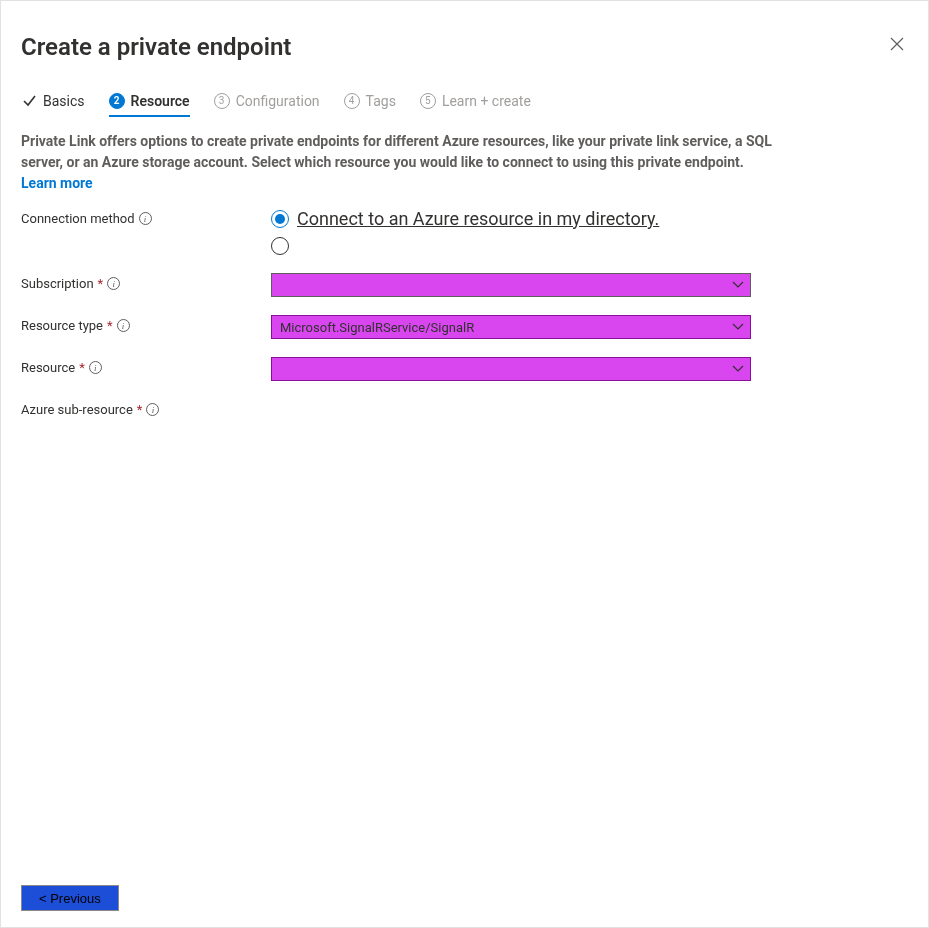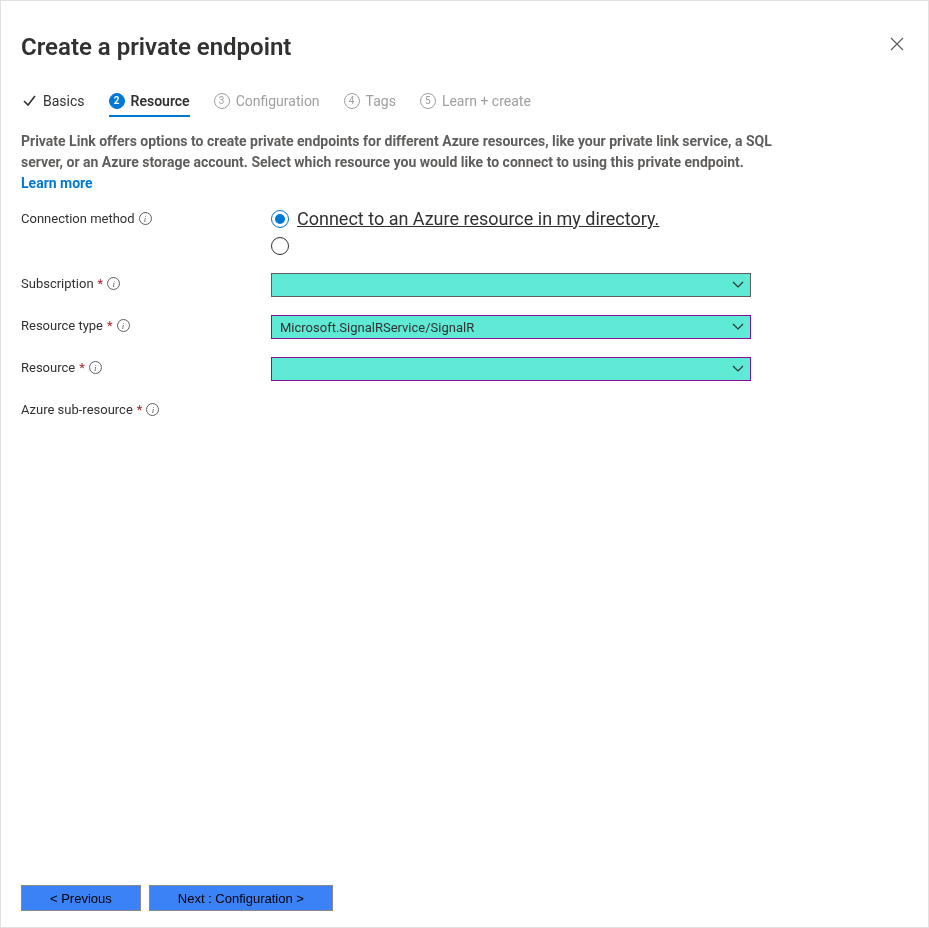--- a/index.html
+++ b/index.html
@@ -157,21 +157,21 @@
     width: 10px; height: 10px;
     background: #0078d4;
     border-radius: 50%;
   }
 
   .select {
     position: relative;
     width: 100%;
     height: 24px;
     border: 1px solid #605e5c;
-    background: #5eead4;
+    background: #d946ef;
     display: flex;
     align-items: center;
     padding: 0 24px 0 8px;
     font-size: 13px;
     cursor: pointer;
   }
   .select.req-border { border-color: #881098; }
   .select .chev {
     position: absolute;
     right: 6px;
@@ -182,23 +182,23 @@
   .chev svg { display:block; }
 
   .footer {
     margin-top: auto;
     padding: 16px 20px;
     display: flex;
     gap: 8px;
   }
   .btn {
     height: 26px;
-    padding: 0 28px;
+    padding: 0 17px;
     border: 1px solid #8a8886;
-    background: #3b82f6;
+    background: #1d4ed8;
     font-size: 13px;
     cursor: pointer;
     display: inline-flex;
     align-items: center;
   }
 </style>
 </head>
 <body>
 
 <div class="panel">
@@ -326,16 +326,15 @@
         <span>Azure sub-resource</span>
         <span class="req">*</span>
         <span class="info-icon">i</span>
       </div>
     </div>
 
   </div>
 
   <div class="footer">
     <button class="btn">&lt; Previous</button>
-    <button class="btn">Next : Configuration &gt;</button>
   </div>
 
 </div>
 
 </body></html>

